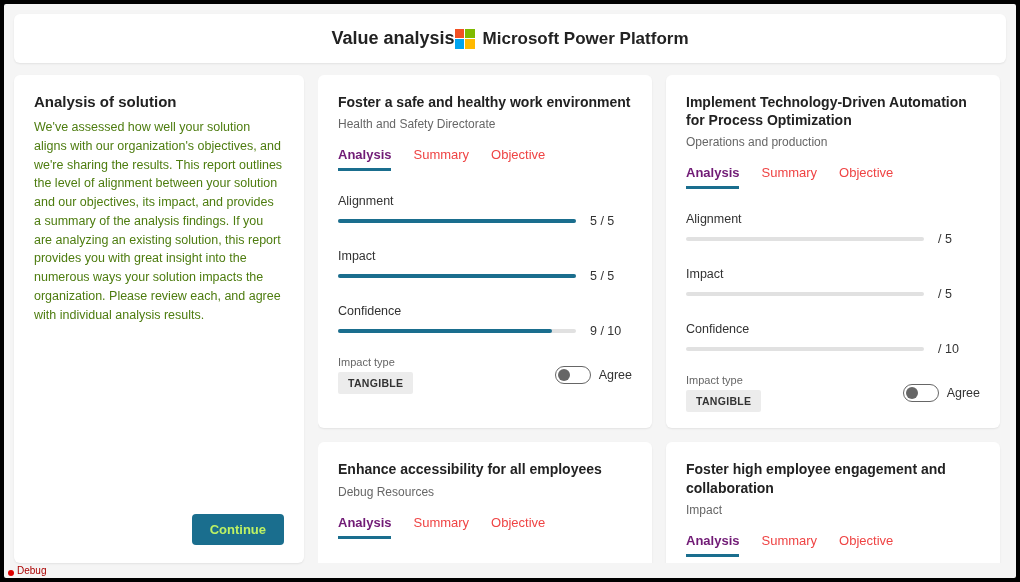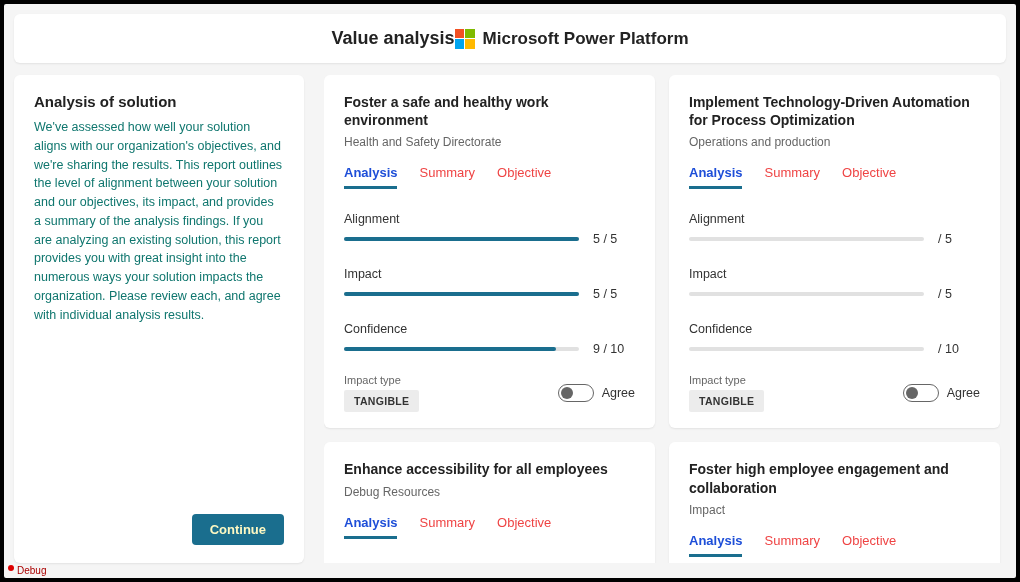--- a/index.html
+++ b/index.html
@@ -49,21 +49,21 @@
     .ms-logo span:nth-child(2){background:#7fba00;}
     .ms-logo span:nth-child(3){background:#00a4ef;}
     .ms-logo span:nth-child(4){background:#ffb900;}
     .brand-text {
       font-size: 17px;
       font-weight: 600;
       color: #222;
     }
     .main-area {
       display: flex;
-      gap: 20px;
+      gap: 14px;
       padding: 0 10px 10px 10px;
       height: calc(100% - 76px);
     }
     .left-panel {
       width: 290px;
       background: #fff;
       border-radius: 6px;
       box-shadow: 0 1px 2px rgba(0,0,0,0.08);
       padding: 18px 20px;
       display: flex;
@@ -72,26 +72,26 @@
     }
     .left-title {
       font-size: 15px;
       font-weight: 600;
       color: #222;
       margin-bottom: 8px;
     }
     .left-desc {
       font-size: 12.5px;
       line-height: 1.5;
-      color: #0f766e;
+      color: #4d7c0f;
     }
     .continue-btn {
       align-self: flex-end;
       background: #1a6e8e;
-      color: #fef9c3;
+      color: #bef264;
       border: none;
       border-radius: 4px;
       padding: 8px 18px;
       font-size: 13px;
       font-weight: 600;
       cursor: pointer;
     }
     .right-panel {
       flex: 1;
       overflow-y: auto;
@@ -128,21 +128,21 @@
       border-bottom: 1px solid transparent;
       margin-bottom: 22px;
     }
     .tab {
       font-size: 13px;
       color: #ef4444;
       padding-bottom: 6px;
       cursor: pointer;
     }
     .tab.active {
-      color: #1d4ed8;
+      color: #701a75;
       font-weight: 600;
       border-bottom: 3px solid #1a6e8e;
     }
     .metric {
       margin-bottom: 18px;
     }
     .metric-label {
       font-size: 12.5px;
       color: #333;
       margin-bottom: 6px;
@@ -219,21 +219,21 @@
     .agree-label {
       font-size: 12.5px;
       color: #333;
     }
     .debug {
       position: absolute;
       bottom: 2px; left: 4px;
       font-size: 10px;
       color: #a00;
       display: flex;
-      align-items: flex-start;
+      align-items: flex-end;
       gap: 3px;
     }
     .debug .dot {
       width: 6px; height: 6px; border-radius: 50%; background: #d00;
     }
   </style>
 </head>
 <body>
 
 <div class="app-frame">

